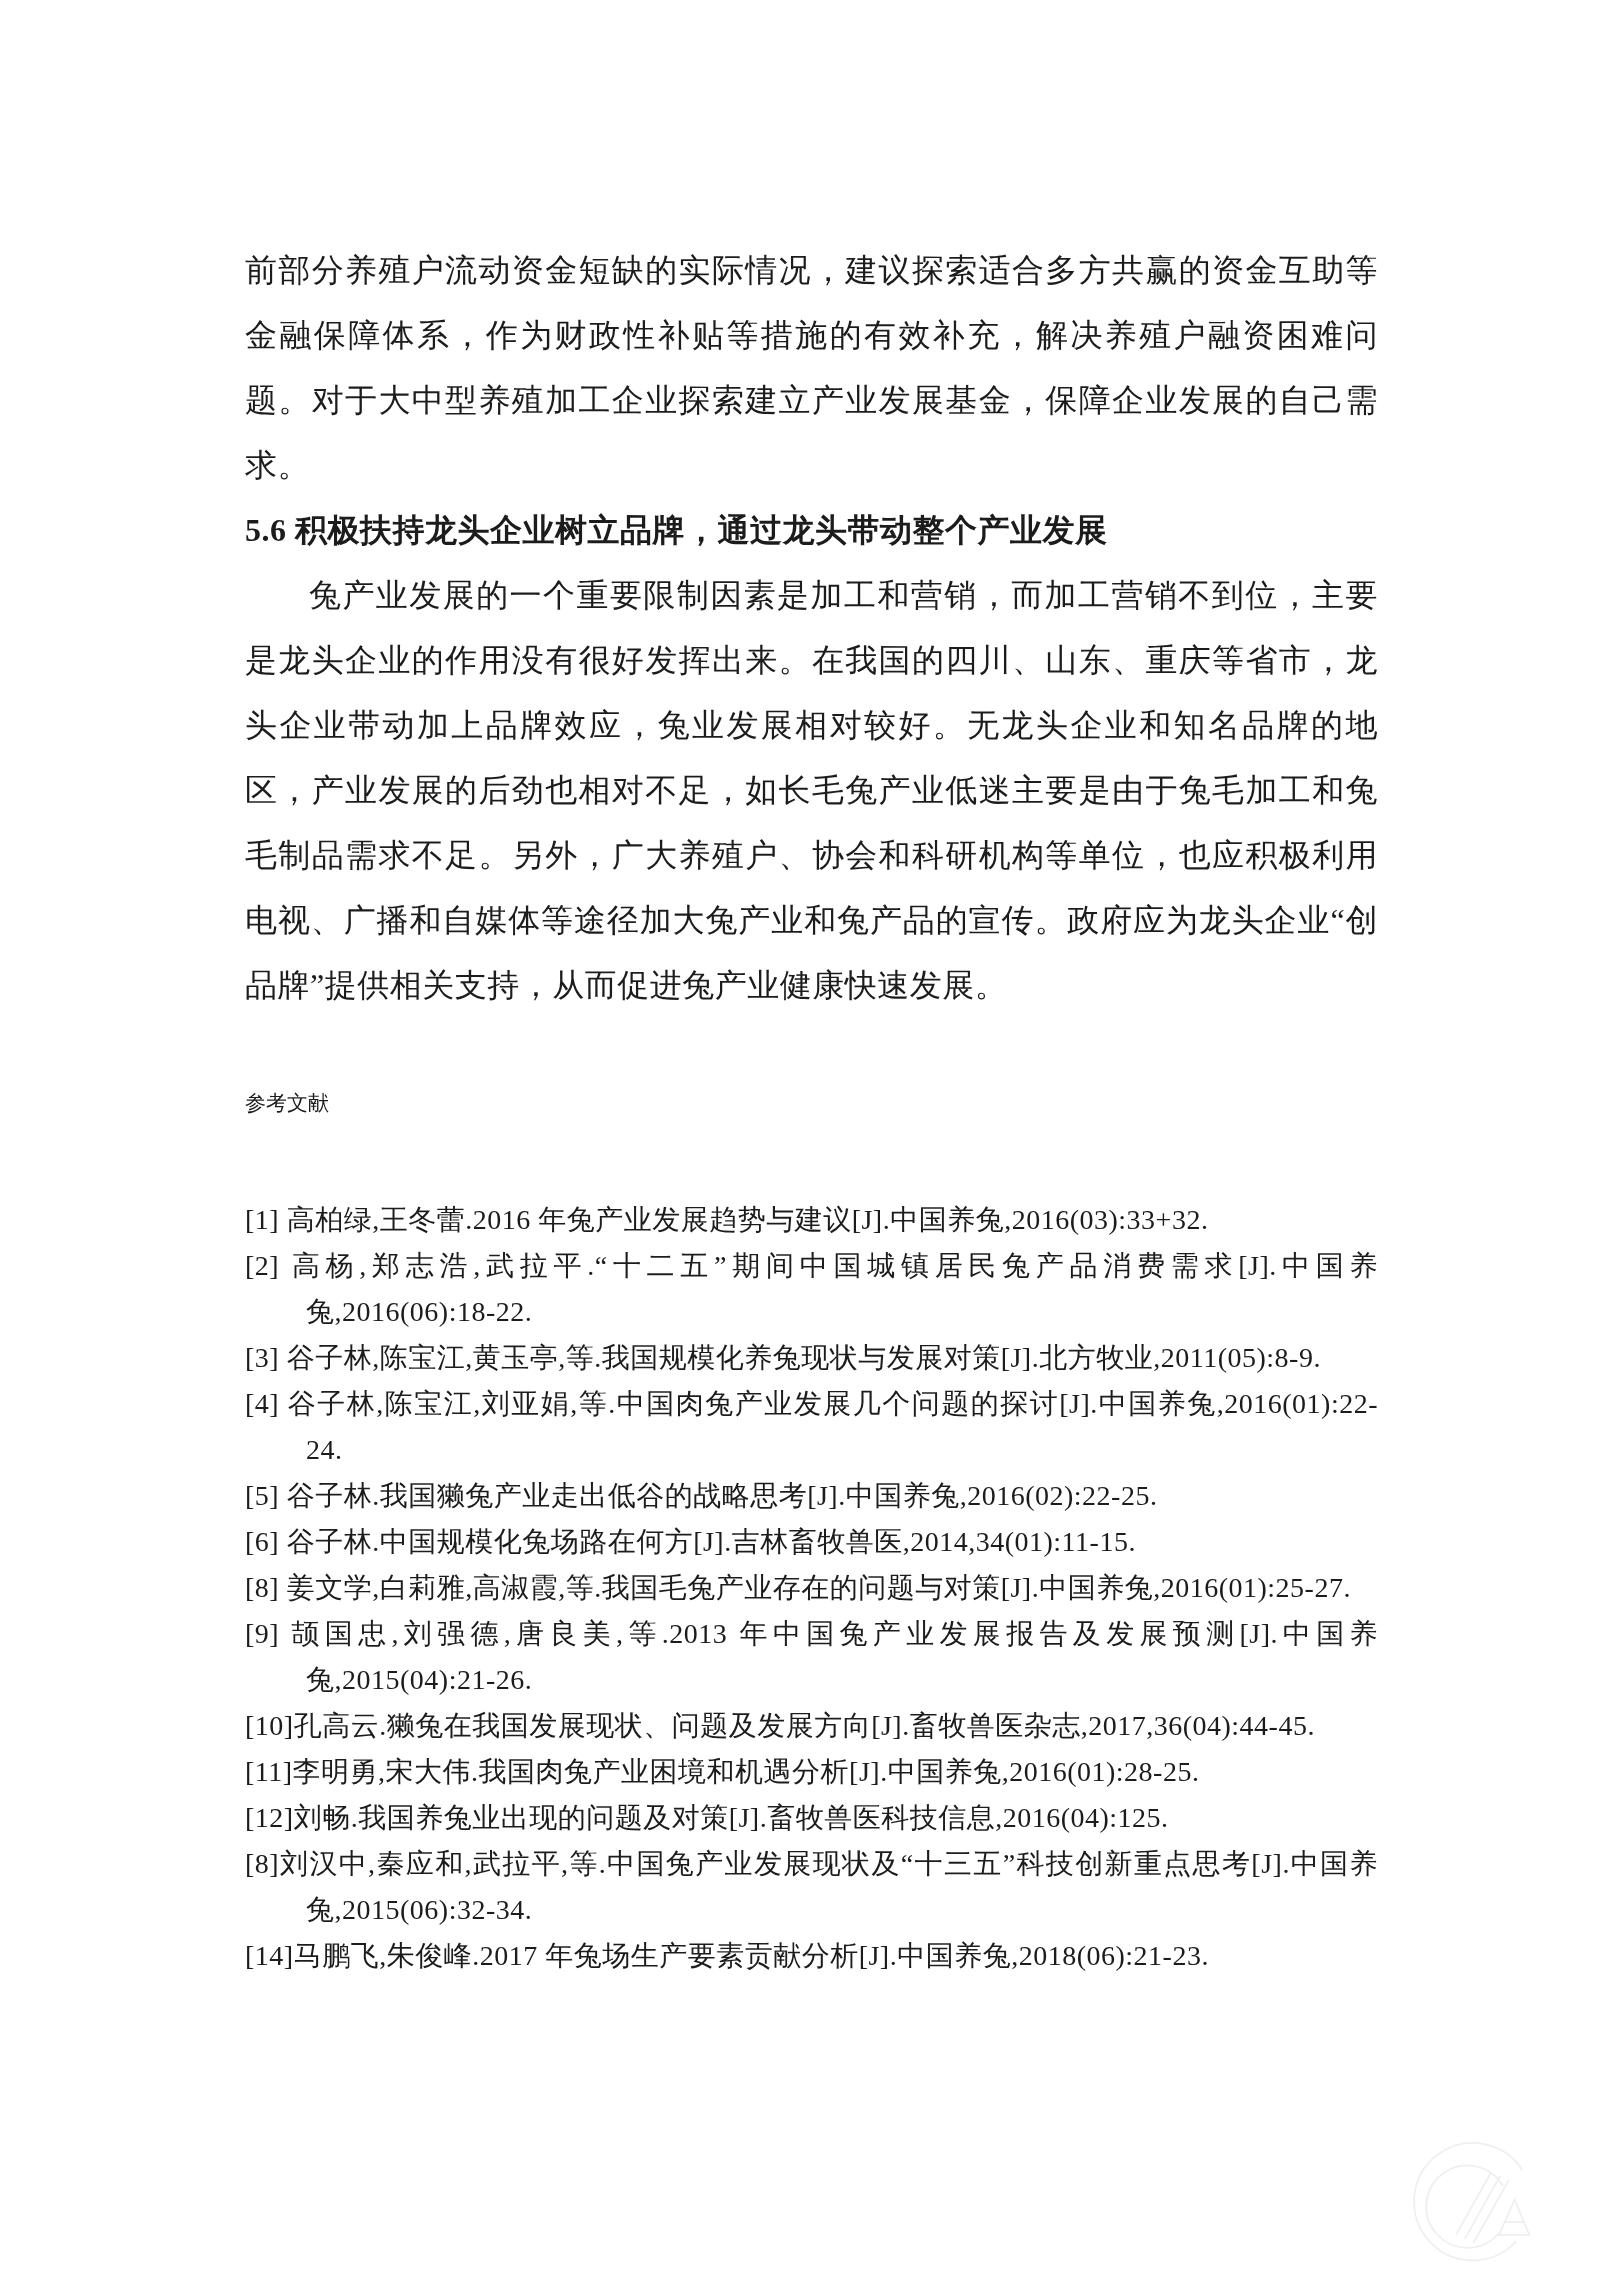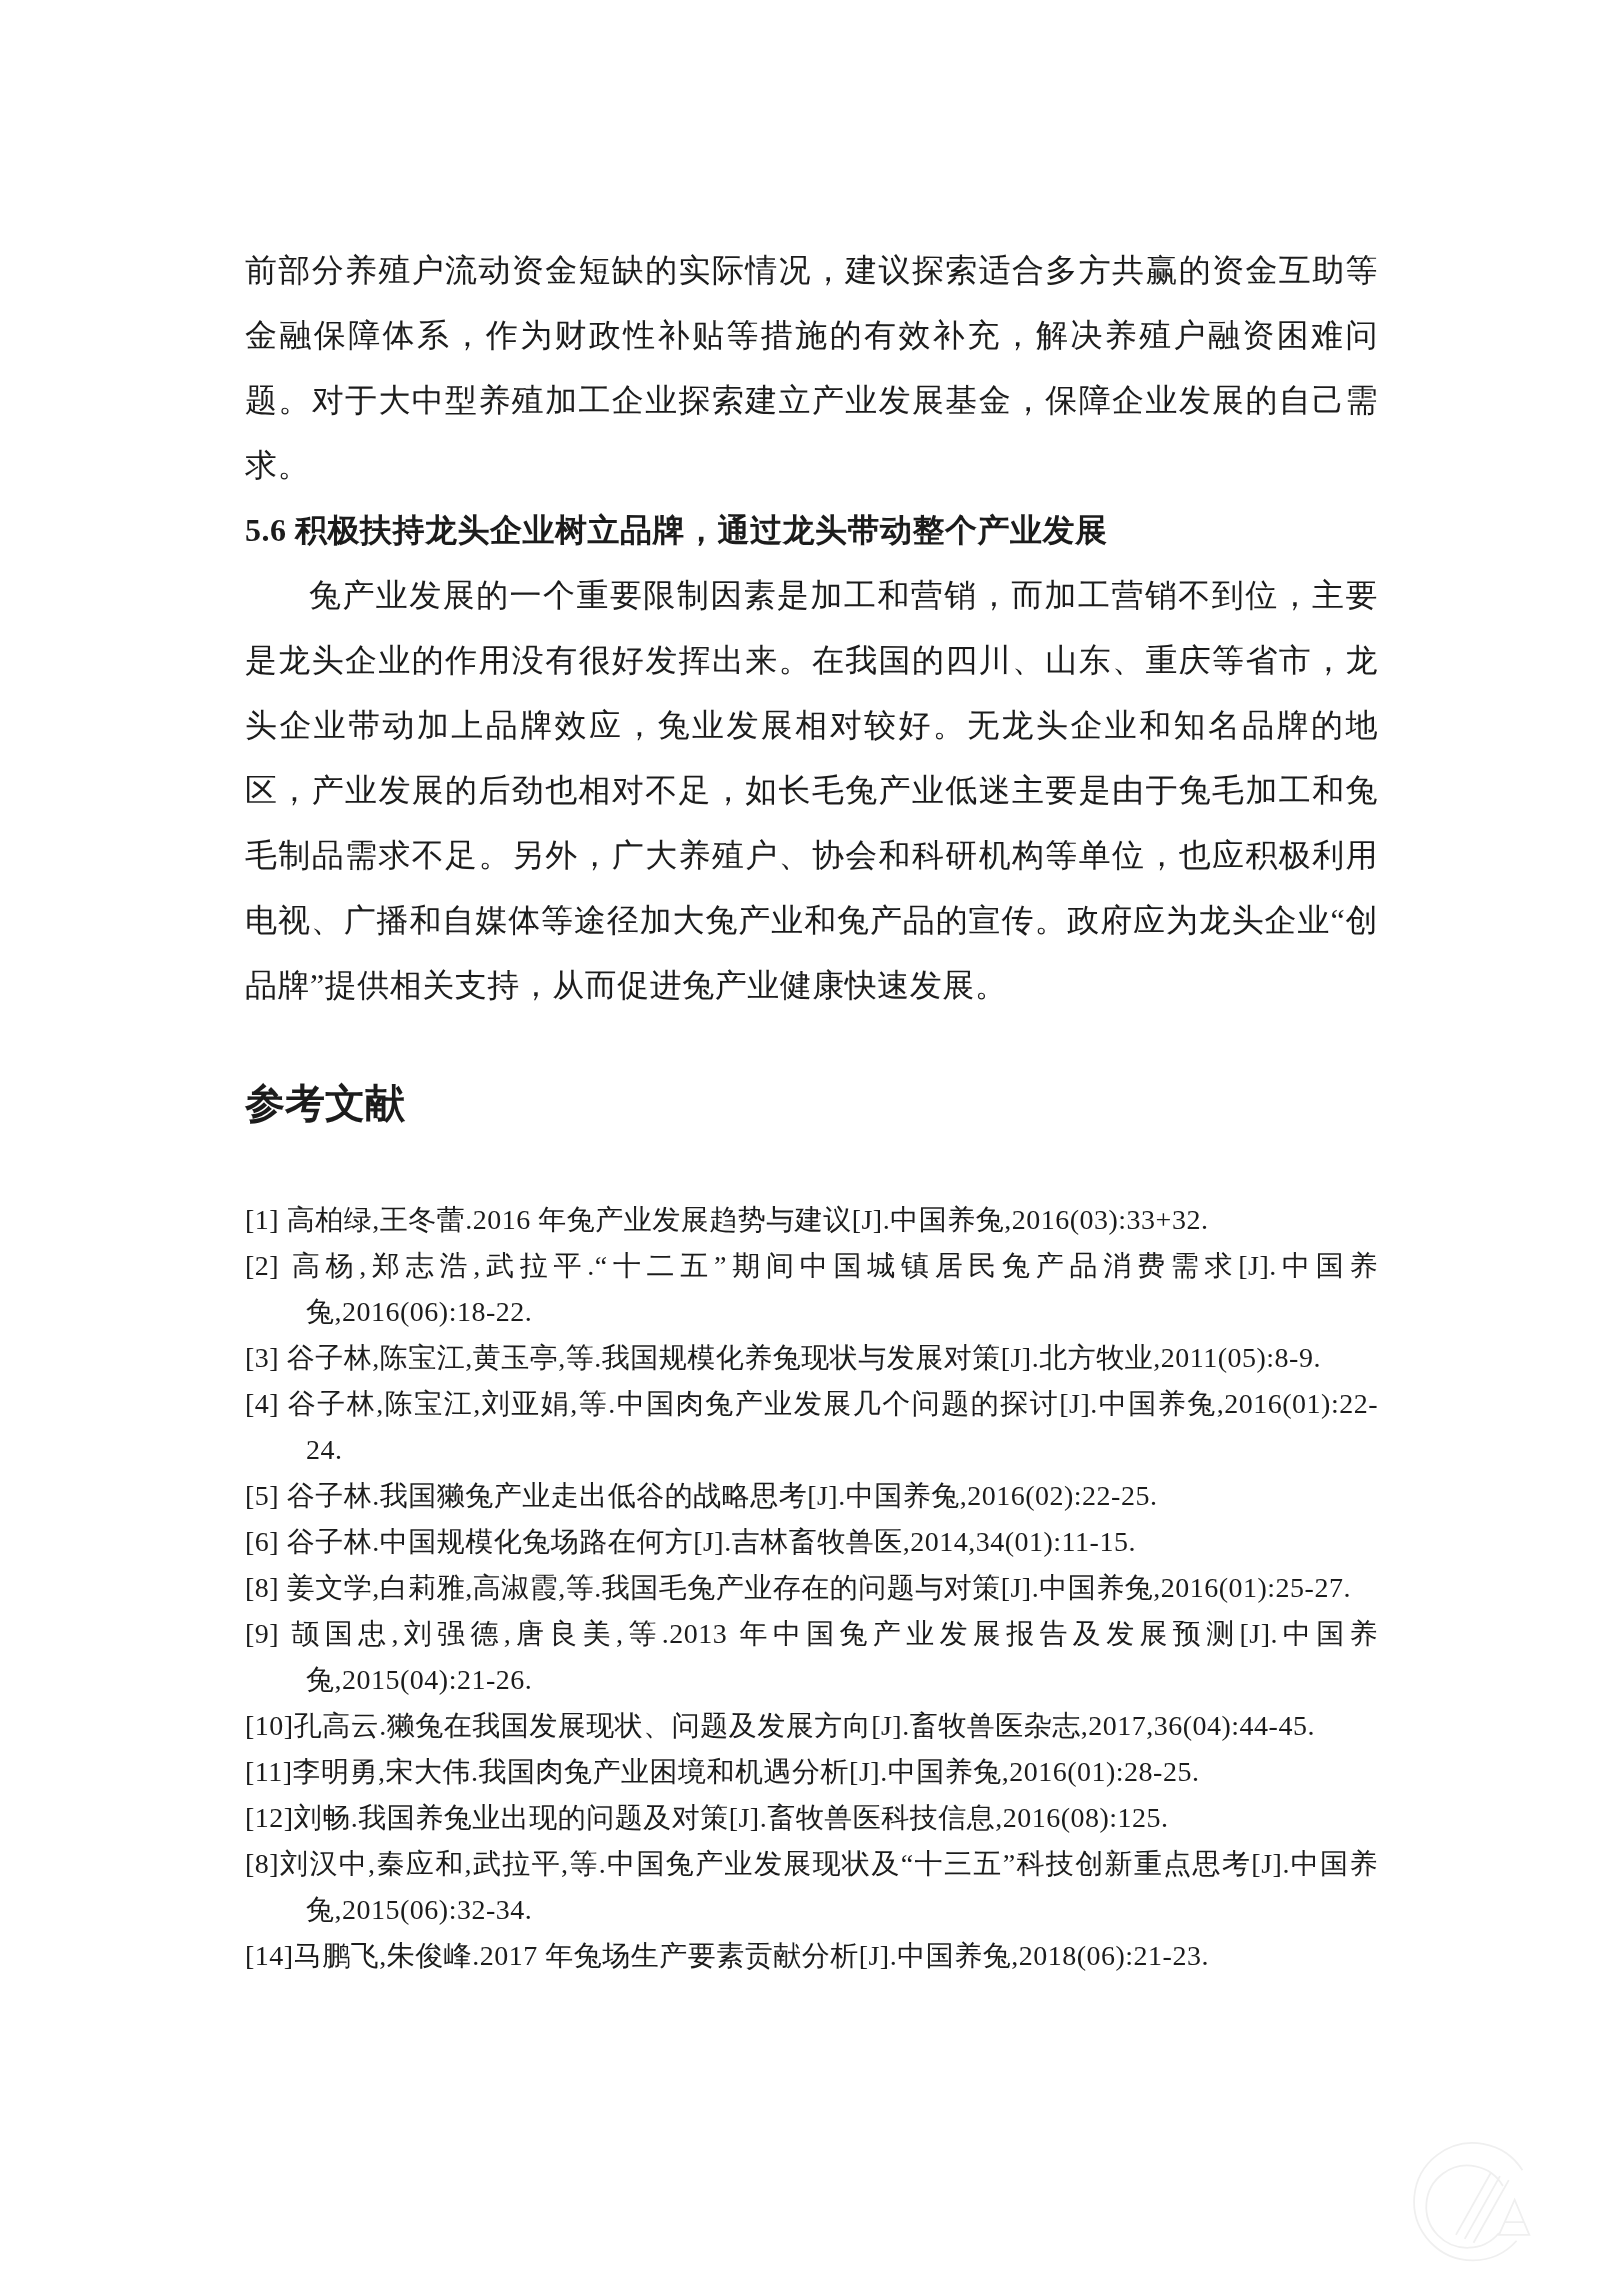--- a/index.html
+++ b/index.html
@@ -33,23 +33,23 @@
   .section-heading{
     margin:0;
     font-size:32px;
     font-weight:bold;
     line-height:65px;
     letter-spacing:0.5px;
     white-space:nowrap;
   }
   .refs-title{
     margin:53px 0 0 0;
-    font-size:40px;
+    font-size:21px;
     line-height:65px;
-    font-weight:bold;
+    font-weight:normal;
   }
   .refs-list{
     margin:61px 0 0 0;
   }
   .ref-item{
     margin:0;
     font-size:28px;
     line-height:46px;
     text-align:justify;
     text-justify:inter-character;
@@ -81,21 +81,21 @@
       <p class="ref-item">[1] 高柏绿,王冬蕾.2016 年兔产业发展趋势与建议[J].中国养兔,2016(03):33+32.</p>
       <p class="ref-item">[2] 高杨,郑志浩,武拉平.“十二五”期间中国城镇居民兔产品消费需求[J].中国养兔,2016(06):18-22.</p>
       <p class="ref-item">[3] 谷子林,陈宝江,黄玉亭,等.我国规模化养兔现状与发展对策[J].北方牧业,2011(05):8-9.</p>
       <p class="ref-item">[4] 谷子林,陈宝江,刘亚娟,等.中国肉兔产业发展几个问题的探讨[J].中国养兔,2016(01):22-24.</p>
       <p class="ref-item">[5] 谷子林.我国獭兔产业走出低谷的战略思考[J].中国养兔,2016(02):22-25.</p>
       <p class="ref-item">[6] 谷子林.中国规模化兔场路在何方[J].吉林畜牧兽医,2014,34(01):11-15.</p>
       <p class="ref-item">[8] 姜文学,白莉雅,高淑霞,等.我国毛兔产业存在的问题与对策[J].中国养兔,2016(01):25-27.</p>
       <p class="ref-item">[9] 颉国忠,刘强德,唐良美,等.2013 年中国兔产业发展报告及发展预测[J].中国养兔,2015(04):21-26.</p>
       <p class="ref-item">[10]孔高云.獭兔在我国发展现状、问题及发展方向[J].畜牧兽医杂志,2017,36(04):44-45.</p>
       <p class="ref-item">[11]李明勇,宋大伟.我国肉兔产业困境和机遇分析[J].中国养兔,2016(01):28-25.</p>
-      <p class="ref-item">[12]刘畅.我国养兔业出现的问题及对策[J].畜牧兽医科技信息,2016(08):125.</p>
+      <p class="ref-item">[12]刘畅.我国养兔业出现的问题及对策[J].畜牧兽医科技信息,2016(04):125.</p>
       <p class="ref-item">[8]刘汉中,秦应和,武拉平,等.中国兔产业发展现状及“十三五”科技创新重点思考[J].中国养兔,2015(06):32-34.</p>
       <p class="ref-item">[14]马鹏飞,朱俊峰.2017 年兔场生产要素贡献分析[J].中国养兔,2018(06):21-23.</p>
     </div>
   </div>
 
   <svg class="watermark" viewBox="0 0 140 140">
     <g fill="none" stroke-width="1.8" stroke="#efefef">
       <path d="M118 32 A 60 60 0 1 0 112 104"></path>
       <path d="M98 48 A 42 42 0 1 0 94 96"></path>
       <path d="M50 98 L86 34"></path>

